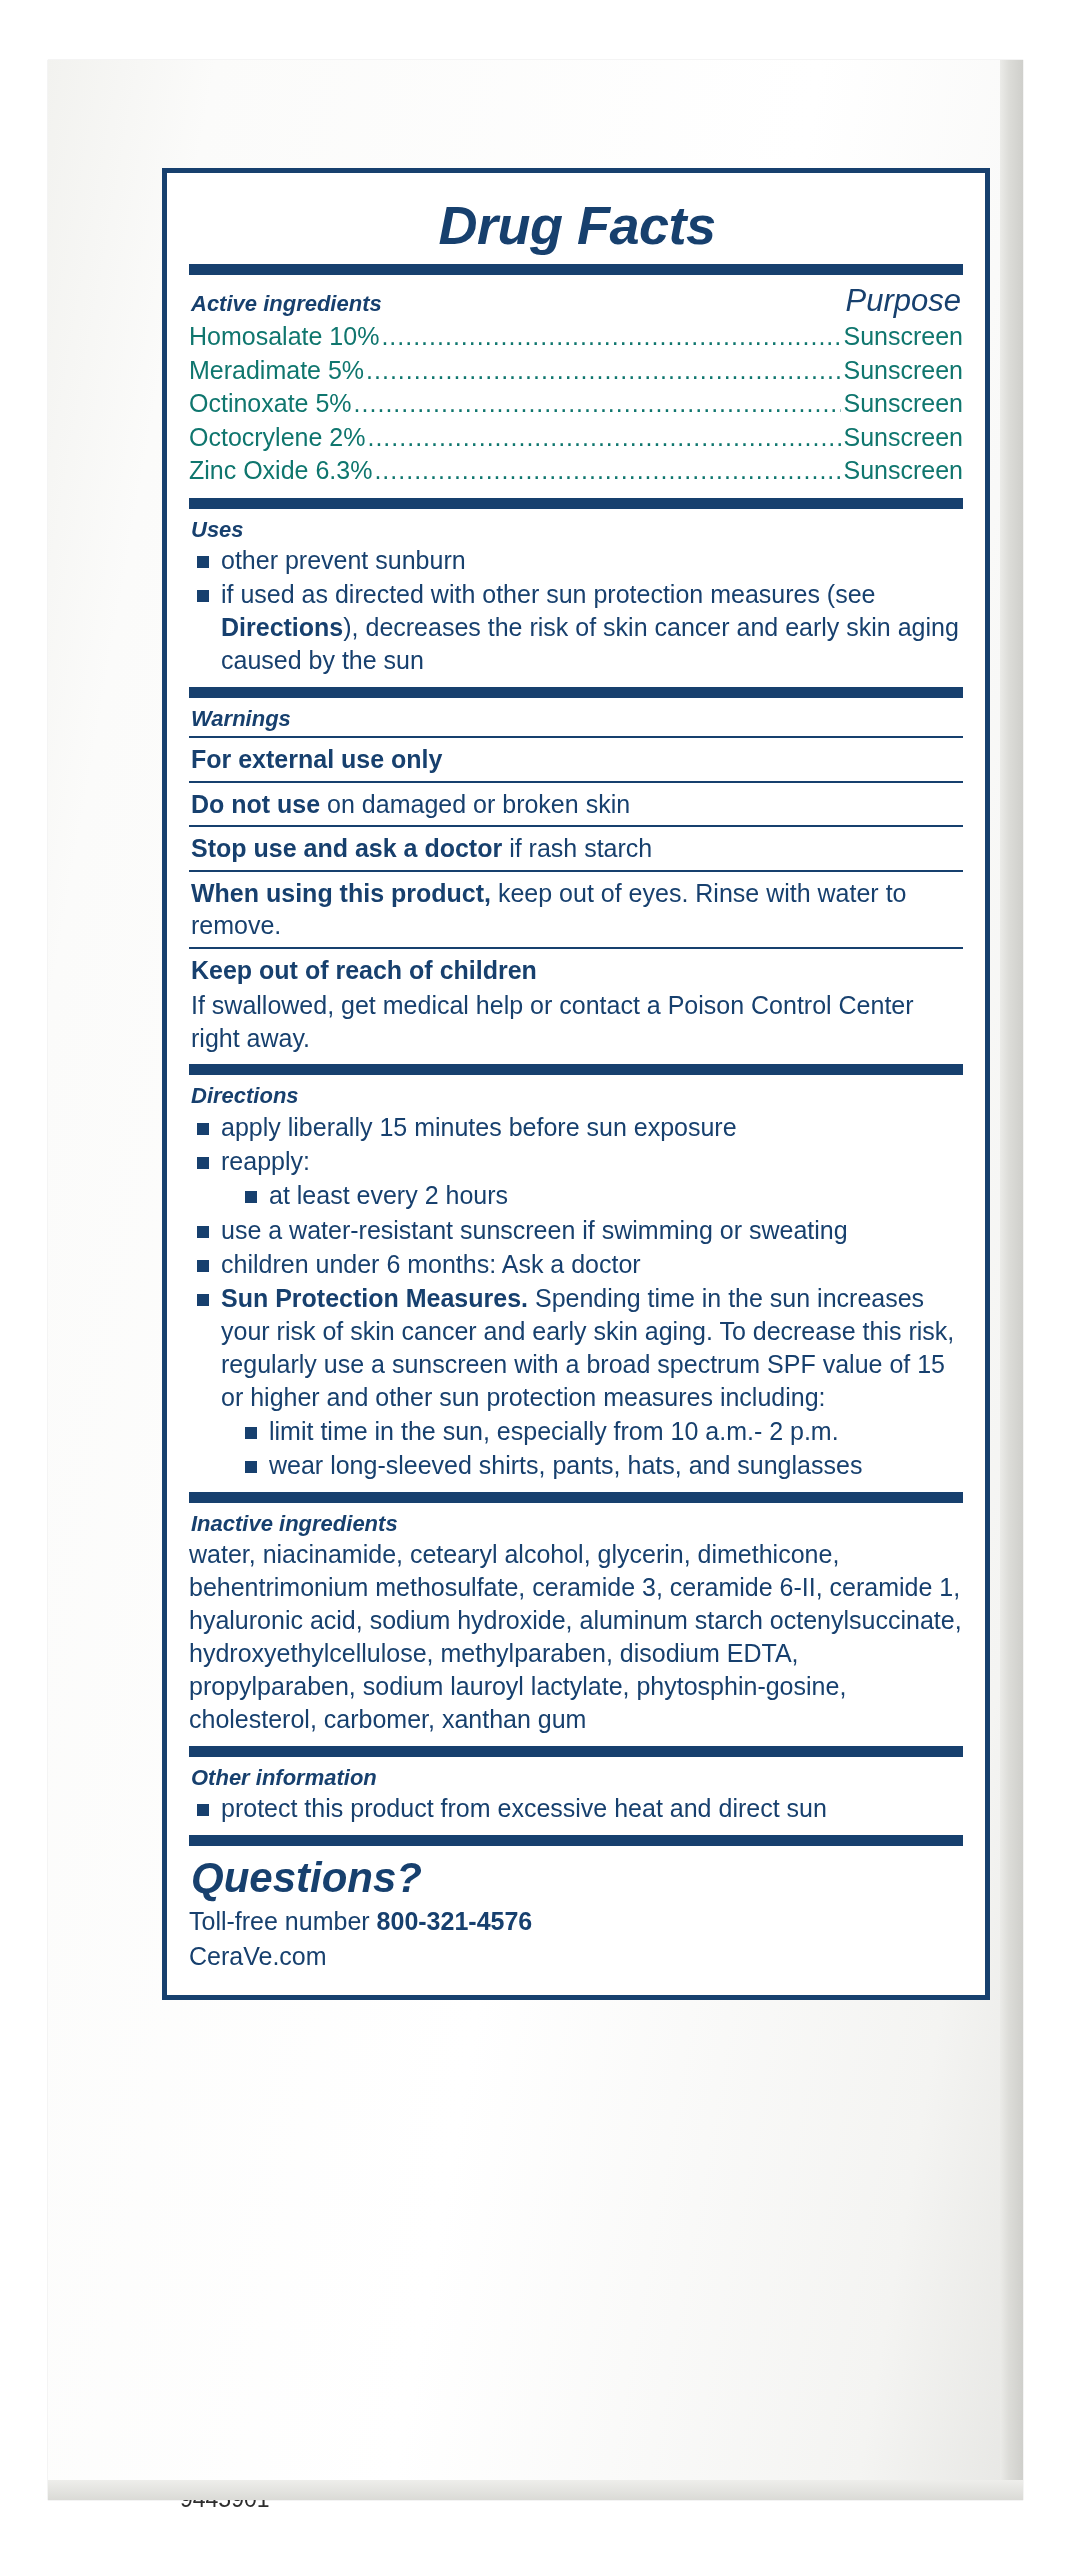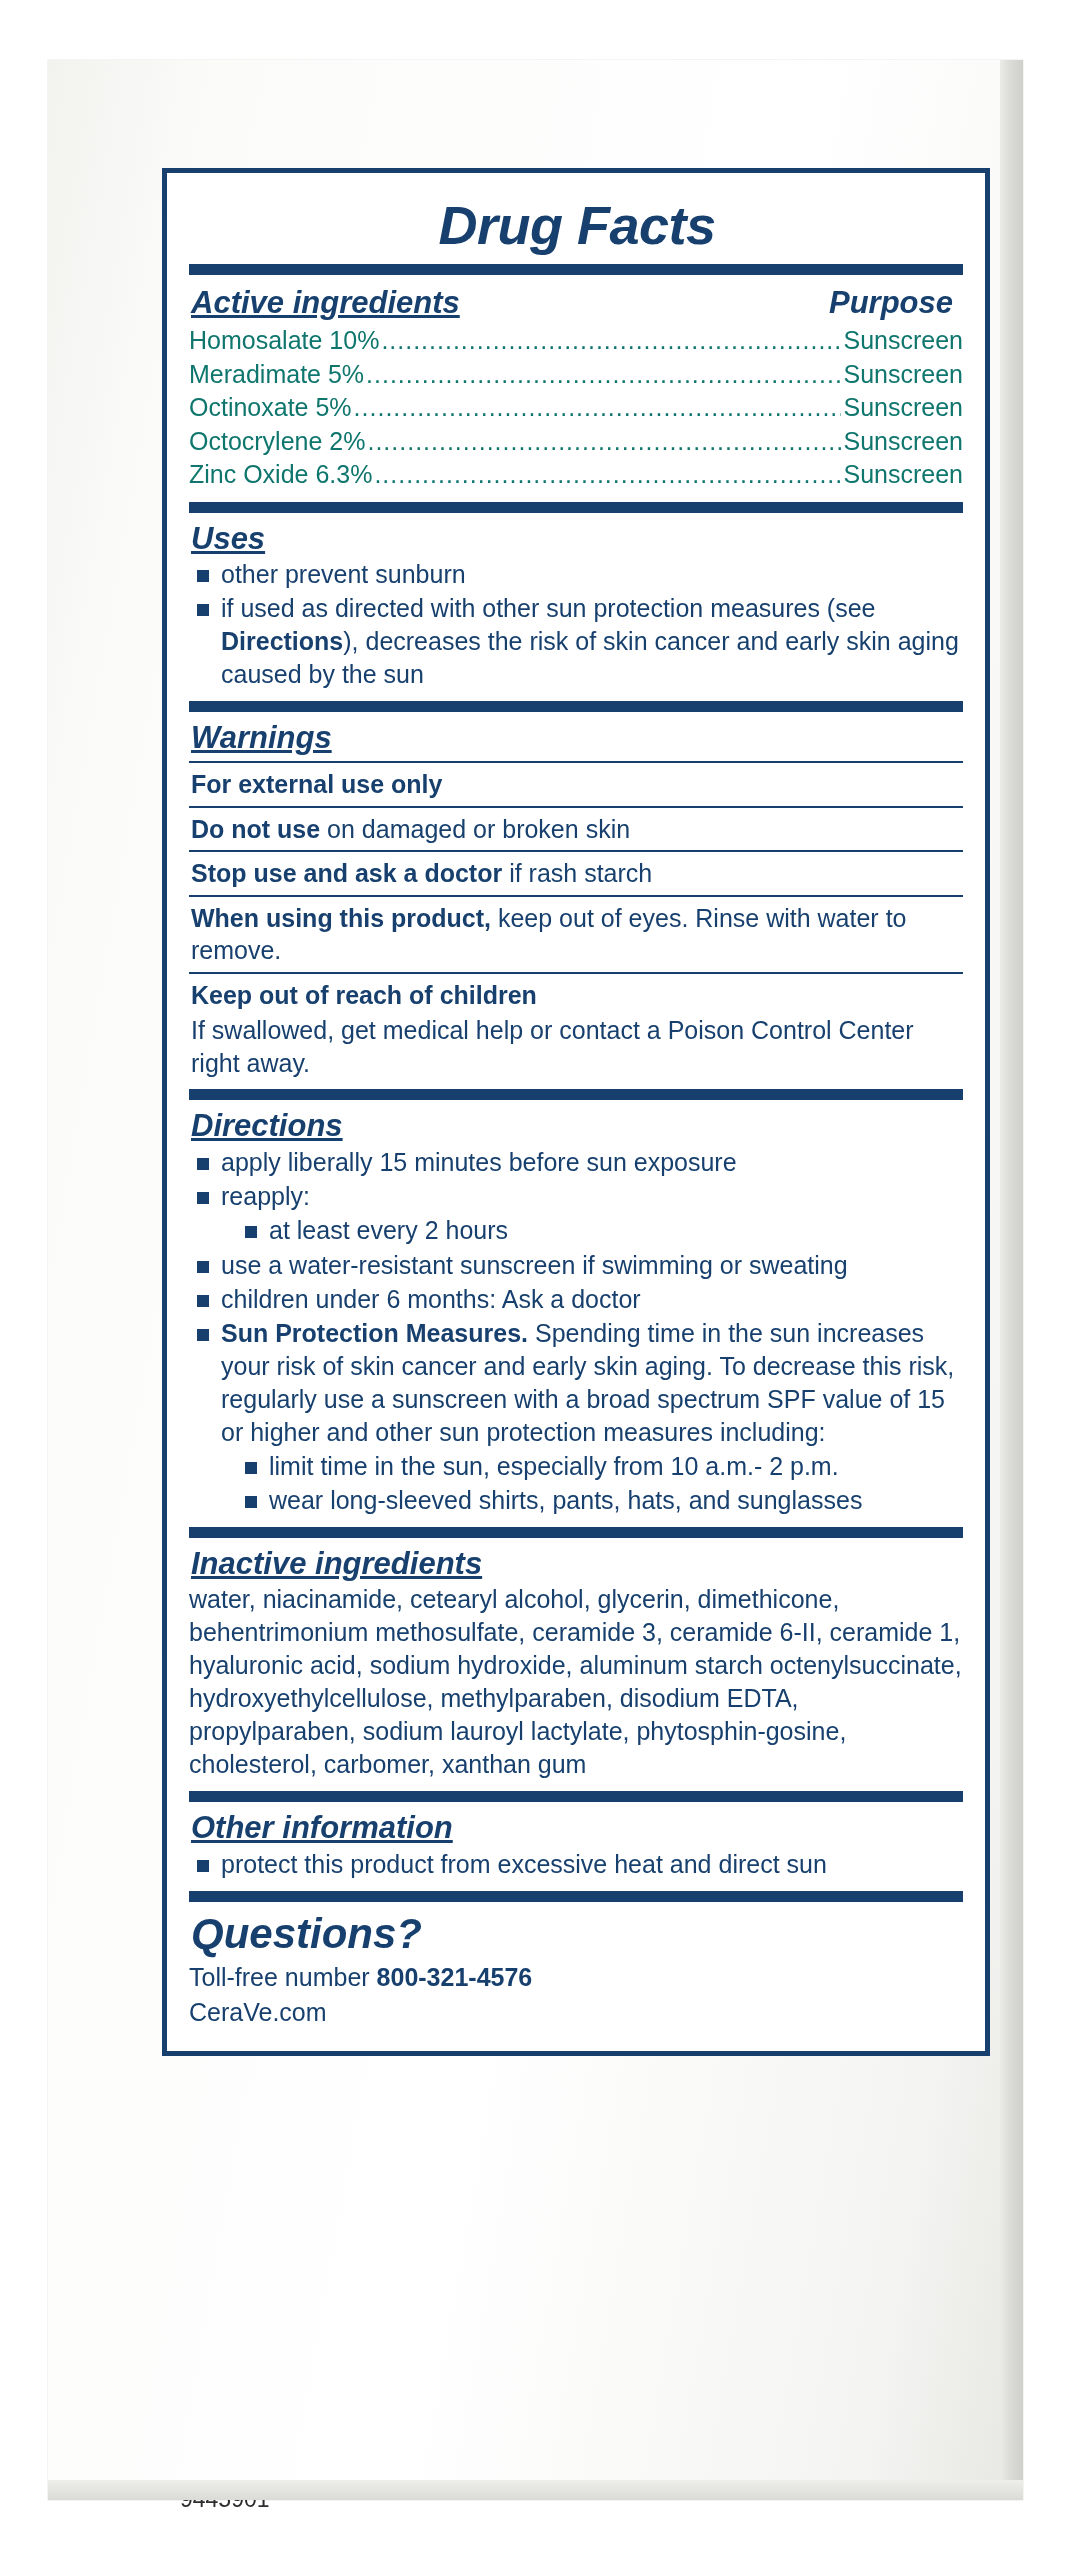--- a/index.html
+++ b/index.html
@@ -86,40 +86,39 @@
     background: #17406e;
     margin: 10px 0 8px 0;
   }
   .rule-thin {
     height: 2px;
     background: #17406e;
     margin: 5px 0 5px 0;
   }
 
   .sec-head-italic {
-    font-size: 31px;
+    font-size: 22px;
     font-weight: bold;
     font-style: italic;
     margin: 2px 0 2px 2px;
     line-height: 1.15;
-    text-decoration: underline;
   }
   .row-head {
     display: flex;
     justify-content: space-between;
     align-items: baseline;
     margin: 0 0 2px 0;
   }
   .row-head .sec-head-italic { margin-left: 2px; }
   .purpose-head {
     font-size: 31px;
-    font-weight: bold;
+    font-weight: normal;
     font-style: italic;
     line-height: 1.15;
-    margin-right: 10px;
+    margin-right: 2px;
   }
 
   .ing-line {
     display: flex;
     align-items: baseline;
     font-size: 25px;
     line-height: 1.34;
     color: #0f766e;
     white-space: nowrap;
   }

